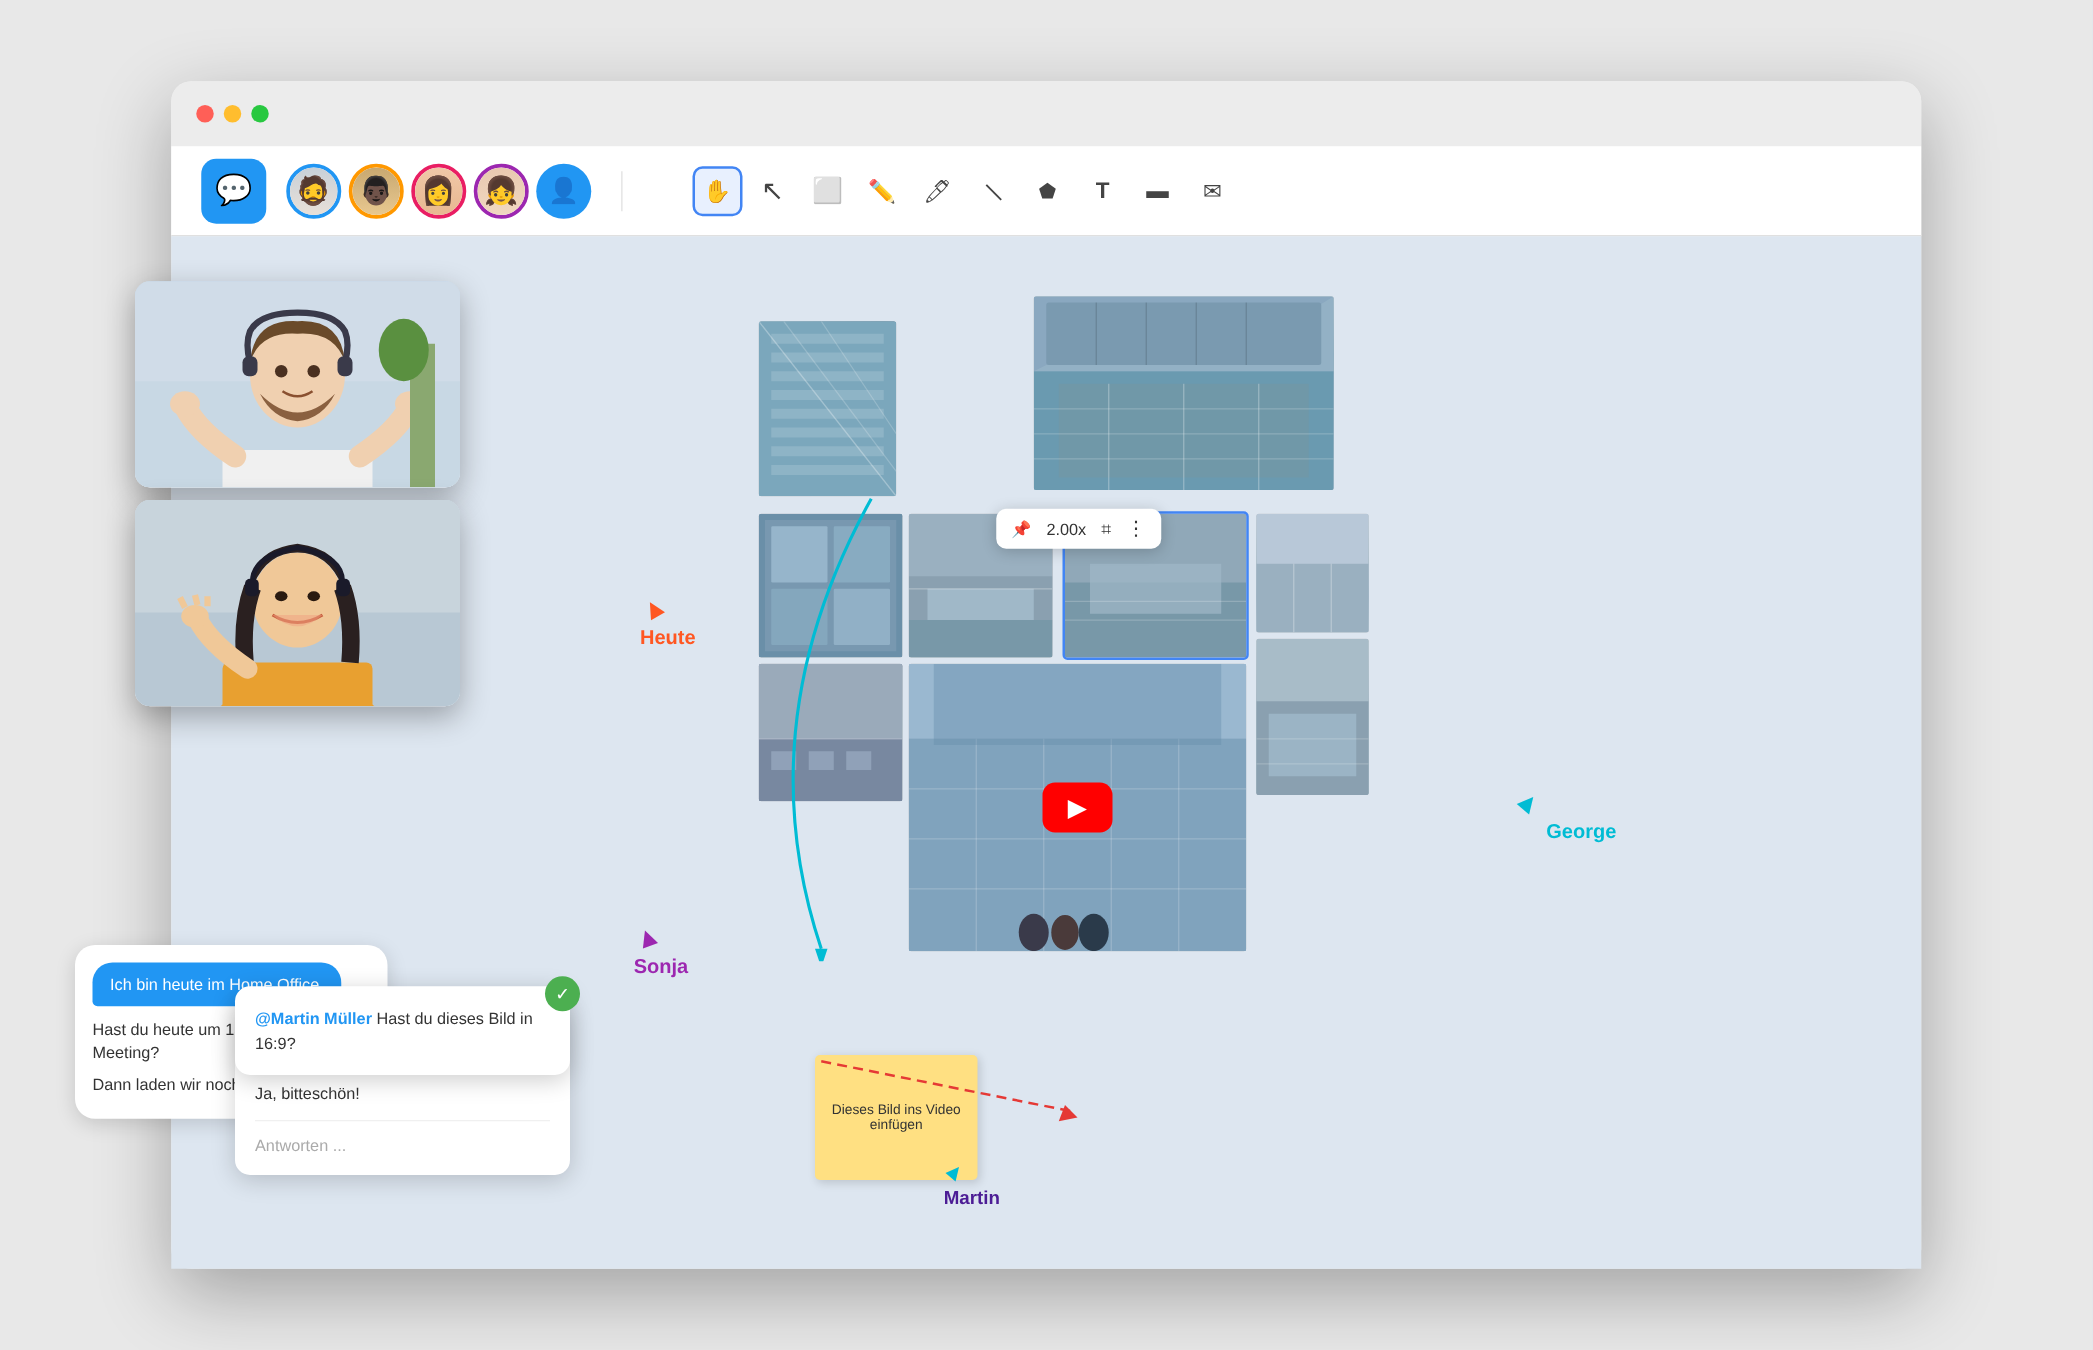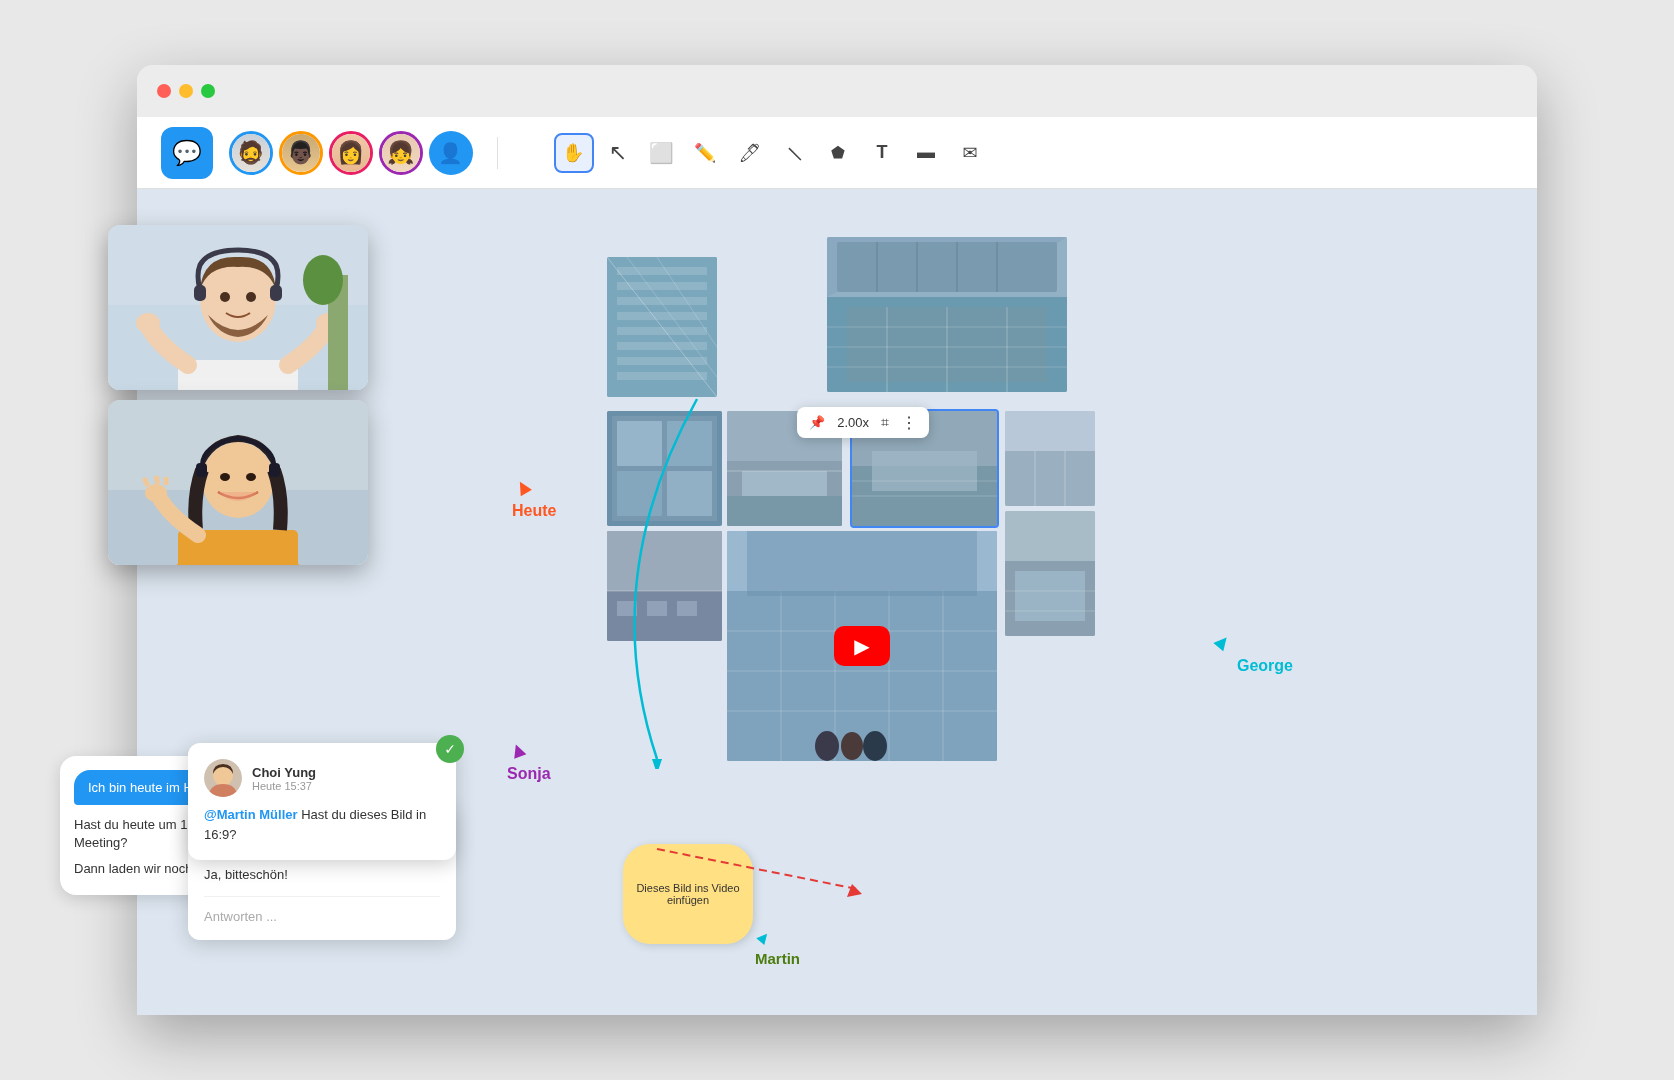--- a/index.html
+++ b/index.html
@@ -608,21 +608,21 @@
         <svg width="100%" height="100%" viewBox="0 0 90 125">
           <rect width="90" height="125" fill="#a8bcc8"></rect>
           <rect x="0" y="50" width="90" height="75" fill="#8aa0b0"></rect>
           <rect x="10" y="60" width="70" height="50" fill="rgba(180,210,230,0.4)"></rect>
           <line x1="0" y1="80" x2="90" y2="80" stroke="rgba(255,255,255,0.2)" stroke-width="1"></line>
           <line x1="0" y1="100" x2="90" y2="100" stroke="rgba(255,255,255,0.2)" stroke-width="1"></line>
         </svg>
       </div>
     </div>
 
-    <div class="sticky-note" style="left:486px; top:655px;border-radius:27px;">
+    <div class="sticky-note" style="left:515px; top:655px;">
       <span>Dieses Bild ins Video einfügen</span>
     </div>
 
     <div class="img-toolbar" style="left:660px; top:218px;">
       <span style="cursor:pointer;">📌</span>
       <span style="font-size:13px; color:#333;">2.00x</span>
       <span style="cursor:pointer; font-size:14px;">⌗</span>
       <span style="cursor:pointer; font-size:16px;">⋮</span>
     </div>
 
@@ -636,21 +636,21 @@
       <span class="cursor-name" style="color:#9C27B0; font-size:16px; font-weight:700;">Sonja</span>
     </div>
 
     <div class="cursor-label george-cursor" style="position:absolute; left:1075px; top:440px;">
       <span style="font-size:22px; display:block; transform:rotate(40deg);">▲</span>
       <span class="cursor-name" style="color:#00BCD4; font-size:16px; font-weight:700;margin-left:25px;">George</span>
     </div>
 
     <div class="cursor-label martin-cursor" style="position:absolute; left:618px; top:738px;">
       <span style="font-size:18px; display:block; transform:rotate(40deg);">▲</span>
-      <span class="cursor-name" style="color:#4d7c0f; font-size:15px; font-weight:700;">Martin</span>
+      <span class="cursor-name" style="color:#4c1d95; font-size:15px; font-weight:700;">Martin</span>
     </div>
 
     <svg class="canvas-arrow" style="left:440px; top:200px; width:200px; height:380px;" viewBox="0 0 200 380">
       <path d="M 120 10 Q 20 190 80 370" stroke="#00BCD4" stroke-width="2.5" fill="none" stroke-dasharray="none"></path>
       <polygon points="75,370 85,370 80,385" fill="#00BCD4"></polygon>
     </svg>
 
     <svg class="dashed-line" style="left:510px; top:650px; width:220px; height:120px;" viewBox="0 0 220 120">
       <line x1="10" y1="10" x2="210" y2="50" stroke="#e53935" stroke-width="2" stroke-dasharray="8,5"></line>
       <polygon points="205,45 215,55 200,58" fill="#e53935"></polygon>
@@ -747,34 +747,20 @@
   <div style="margin-bottom:8px;">
     <span class="chat-bubble-gray">Hast du heute um 13 Uhr Zeit für ein Meeting?</span>
   </div>
   <div style="margin-bottom:8px;">
     <span class="chat-bubble-gray">Dann laden wir noch Son...</span>
   </div>
 </div>
 
 <div class="comment-panel" style="position:absolute; left:188px; bottom:220px; width:268px;">
   <div class="comment-check-badge">✓</div>
-  <div class="comment-user">
-    <div class="comment-avatar">
-      <svg viewBox="0 0 38 38" width="38" height="38">
-        <circle cx="19" cy="19" r="19" fill="#d0c0b0"></circle>
-        <ellipse cx="19" cy="16" rx="10" ry="11" fill="#f0c898"></ellipse>
-        <path d="M 9 15 Q 9 5 19 5 Q 29 5 29 15 Q 26 8 19 8 Q 12 8 9 15" fill="#4a3020"></path>
-        <path d="M 4 38 Q 6 25 19 25 Q 32 25 34 38" fill="#d08060"></path>
-      </svg>
-    </div>
-    <div class="comment-meta">
-      <span class="comment-name">Choi Yung</span>
-      <span class="comment-time">Heute 15:37</span>
-    </div>
-  </div>
   <div class="comment-text">
     <span class="comment-mention">@Martin Müller</span>
     <span> Hast du dieses Bild in 16:9?</span>
   </div>
 </div>
 
 <div style="position:absolute; left:188px; bottom:140px; width:268px; background:white; border-radius:12px; box-shadow:0 4px 20px rgba(0,0,0,0.18); padding:16px; z-index:22;">
   <div class="comment-user">
     <div class="comment-avatar">
       <svg viewBox="0 0 38 38" width="38" height="38">

